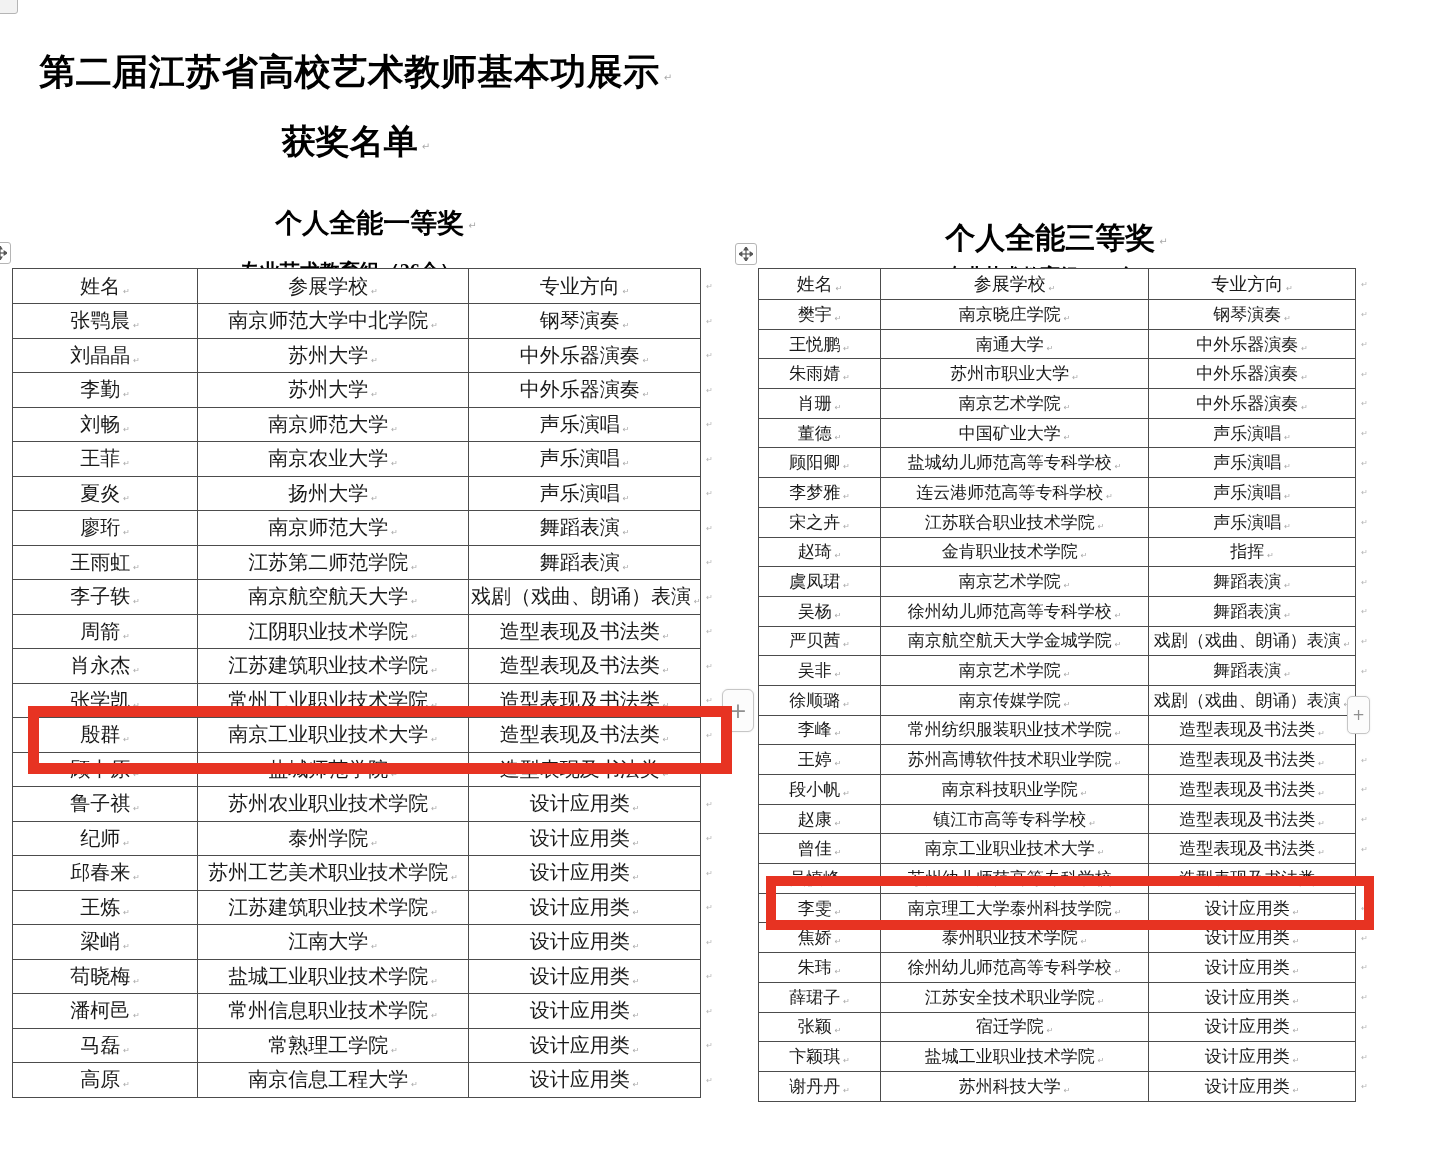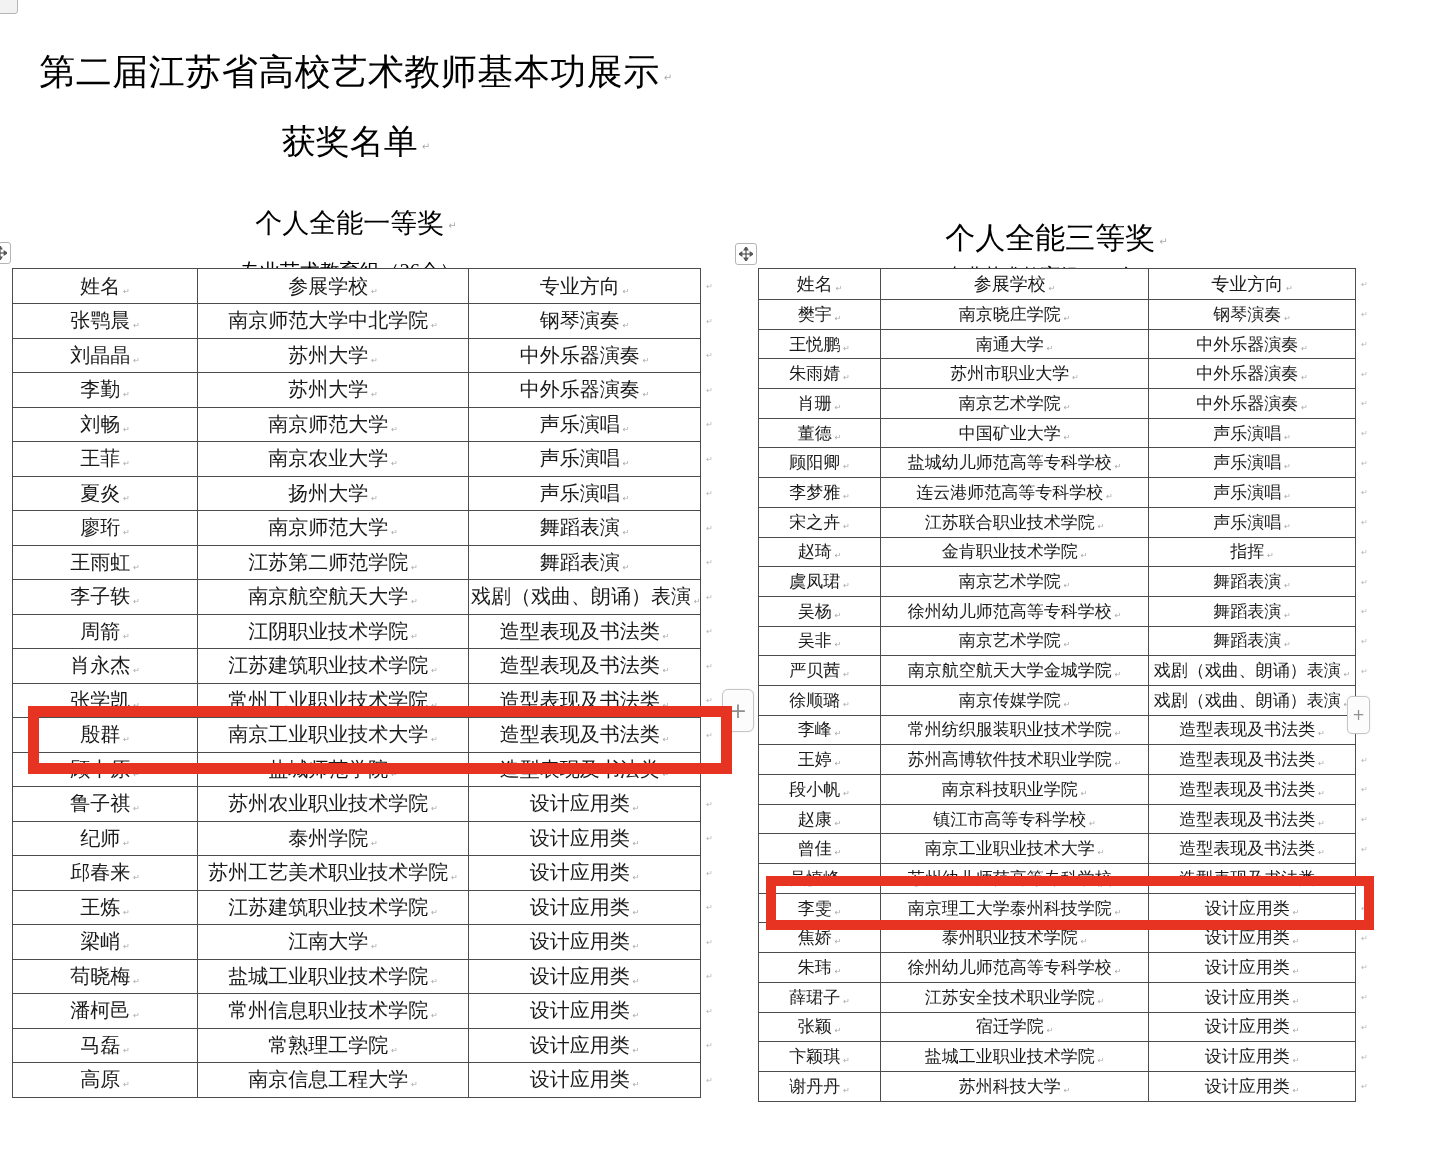--- a/index.html
+++ b/index.html
@@ -4,28 +4,28 @@
 <style>
   html,body { margin:0; padding:0; }
   body {
     width:1440px; height:1174px;
     background:#ffffff;
     position:relative;
     overflow:hidden;
     font-family:"Liberation Serif","DejaVu Serif",serif;
     color:#111;
   }
-  .heading { position:absolute; text-align:center; font-weight:normal; color:#000; white-space:nowrap; }
+  .heading { position:absolute; text-align:center; font-weight:bold; color:#000; white-space:nowrap; }
   .heading::after {
     content:"↵"; font-family:"DejaVu Sans",sans-serif;
     font-size:10px; color:#aaa; margin-left:4px; vertical-align:3px; font-weight:normal;
   }
   #main-title     { left:0;    top:24px;  width:712px; font-size:36px; letter-spacing:0.5px; }
   #doc-subtitle   { left:0;    top:100px; width:712px; font-size:34px;margin-top:19px; }
-  #award-title-first { left:0;   top:178px; width:712px; font-size:27px; }
+  #award-title-first { left:0;   top:178px; width:712px; font-size:27px;padding-left:20px; }
   #group-title-first { left:0;   top:231px; width:712px; font-size:20px; }
   #award-title-third { left:758px; top:188px; width:597px; font-size:30px; }
   #group-title-third { left:758px; top:238px; width:597px; font-size:19px; }
 
   table.tbl {
     position:absolute; border-collapse:collapse; table-layout:fixed; background:#fff;
   }
   .tbl th, .tbl td {
     border:1px solid #4c4c4c;
     text-align:center; vertical-align:middle;
@@ -321,30 +321,30 @@
         <td>虞凤珺</td>
         <td>南京艺术学院</td>
         <td>舞蹈表演</td>
       </tr>
       <tr>
         <td>吴杨</td>
         <td>徐州幼儿师范高等专科学校</td>
         <td>舞蹈表演</td>
       </tr>
       <tr>
+        <td>严贝茜</td>
+        <td>南京航空航天大学金城学院</td>
+        <td>戏剧（戏曲、朗诵）表演</td>
+      </tr>
+      <tr>
         <td>吴非</td>
         <td>南京艺术学院</td>
         <td>舞蹈表演</td>
       </tr>
       <tr>
-        <td>严贝茜</td>
-        <td>南京航空航天大学金城学院</td>
-        <td>戏剧（戏曲、朗诵）表演</td>
-      </tr>
-      <tr>
         <td>徐顺璐</td>
         <td>南京传媒学院</td>
         <td>戏剧（戏曲、朗诵）表演</td>
       </tr>
       <tr>
         <td>李峰</td>
         <td>常州纺织服装职业技术学院</td>
         <td>造型表现及书法类</td>
       </tr>
       <tr>

